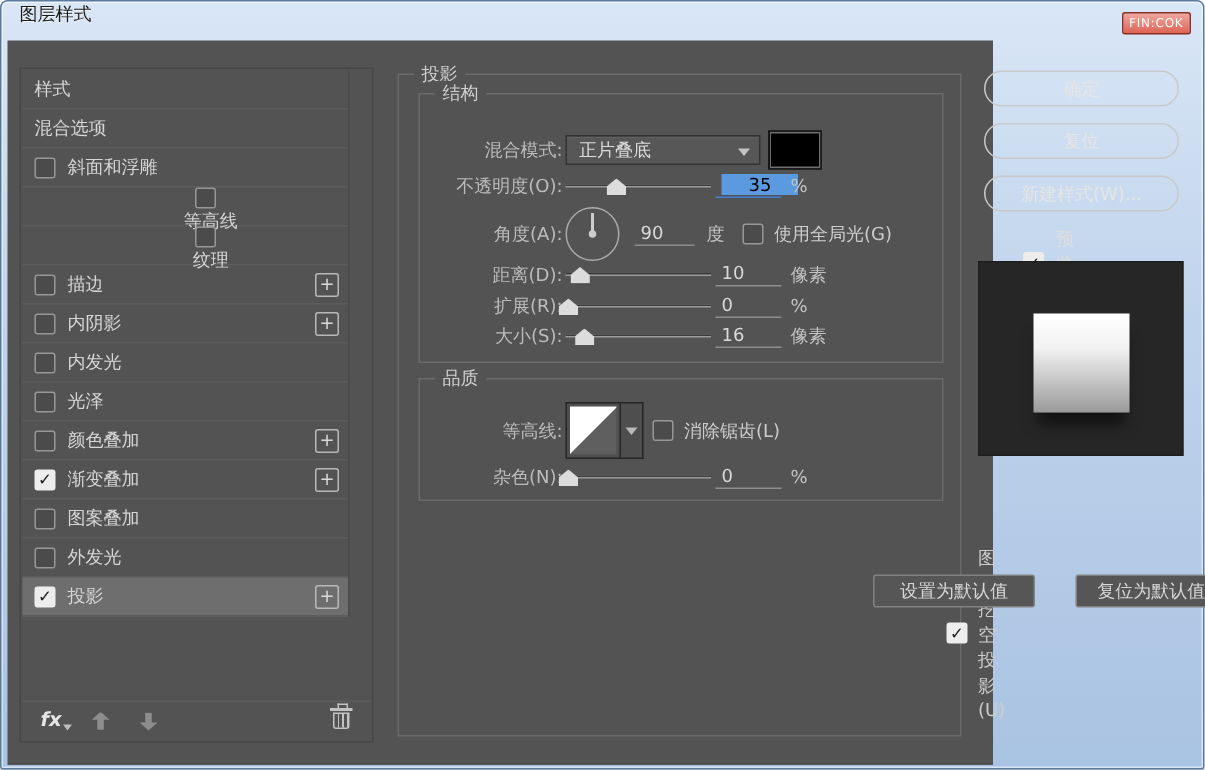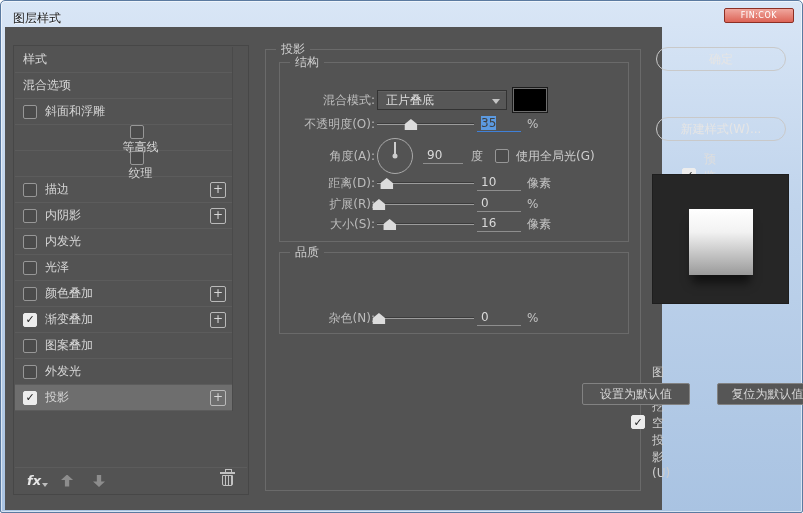--- a/index.html
+++ b/index.html
@@ -3,23 +3,23 @@
 <meta charset="utf-8">
 <style>
   html,body{margin:0;padding:0;width:803px;height:513px;overflow:hidden;
     font-family:"DejaVu Sans",sans-serif;background:#fff;}
   *{box-sizing:border-box;}
 
   
   .window{position:absolute;inset:0;border:1px solid #5b7aa0;border-radius:5px 5px 2px 2px;
     background:linear-gradient(180deg,#d9e6f6 0%,#c0d4ec 40%,#a9c3e2 100%);
     box-shadow:inset 0 0 0 1px rgba(255,255,255,.55);}
-  .titlebar{position:absolute;left:0;top:0;right:0;height:26px;display:flex;align-items:flex-end;}
+  .titlebar{position:absolute;left:0;top:0;right:0;height:26px;display:flex;align-items:flex-start;}
   .titlebar .title{margin-left:12px;font-size:12px;color:#1a1a1a;text-shadow:0 1px 0 rgba(255,255,255,.7);}
-  .watermark{position:absolute;right:8px;top:7px;height:15px;padding:1px 16px;font-size:8px;line-height:11px;
+  .watermark{position:absolute;right:8px;top:7px;height:15px;padding:1px 4px;font-size:8px;line-height:11px;
     color:#fff;letter-spacing:.5px;background:linear-gradient(#f0a79e,#dd6457);border:1px solid #8c2f24;border-radius:2px;}
 
   .content{position:absolute;left:4px;top:26px;width:657px;height:483px;background:#535353;}
 
   
   .lab{font-size:12px;color:#bcbcbc;}
   .cb{width:14px;height:14px;flex:0 0 14px;border:1px solid #979797;background:#4b4b4b;border-radius:2px;
     display:inline-flex;align-items:center;justify-content:center;font-size:11px;font-weight:bold;color:transparent;}
   .cb.checked{background:#ededed;border-color:#ededed;color:#1b1b1b;}
   .plusbtn{width:16px;height:16px;border:1px solid #b9b9b9;border-radius:2px;color:#d8d8d8;
@@ -63,21 +63,21 @@
     box-shadow:inset 0 1px 0 rgba(255,255,255,.06);display:flex;align-items:center;padding-left:8px;
     font-size:12px;color:#dcdcdc;}
   .combo .chev{position:absolute;right:6px;top:8px;border:4px solid transparent;border-top:5px solid #c4c4c4;}
   .swatch{width:36px;height:26px;margin-left:5px;background:#000;border:1px solid #1c1c1c;box-shadow:0 0 0 1px #6e6e6e inset;}
   .slider{position:relative;width:97px;height:14px;}
   .slider .track{position:absolute;left:0;right:0;top:6px;height:2px;background:#9c9c9c;border-top:1px solid #3c3c3c;}
   .slider .thumb{position:absolute;top:2px;width:13px;height:11px;background:#dcdcdc;transform:translateX(-50%);
     clip-path:polygon(50% 0,100% 48%,100% 100%,0 100%,0 48%);}
   .val{width:44px;margin-left:3px;border-bottom:1px solid #8e8e8e;font-size:12px;color:#d9d9d9;padding:0 2px 1px 4px;}
   .val.sel{border-bottom-color:#3f80d8;}
-  .val .hl{background:#5c9ae0;color:#404040;padding:0 0;}
+  .val .hl{background:#5c9ae0;color:#000000;padding:0 18px;}
   .unit{font-size:12px;color:#c3c3c3;margin-left:6px;}
   .dial{position:relative;width:36px;height:36px;border:1px solid #aaa;border-radius:50%;}
   .dial::before{content:"";position:absolute;left:50%;top:3px;width:2px;height:13px;background:#cdcdcd;transform:translateX(-50%);}
   .dial::after{content:"";position:absolute;left:50%;top:50%;width:5px;height:5px;background:#cdcdcd;border-radius:50%;transform:translate(-50%,-50%);}
   .contourpick{display:flex;height:38px;}
   .cthumb{width:37px;height:38px;border:1px solid #262626;background:#4e4e4e;padding:2px;}
   .cthumb .cgrad{width:100%;height:100%;background:linear-gradient(135deg,#ffffff 50%,#5f5f5f 50.5%);}
   .cdrop{position:relative;width:15px;height:38px;border:1px solid #262626;border-left:0;background:#4e4e4e;}
   .cdrop .chev{position:absolute;left:3px;top:16px;border:4px solid transparent;border-top:5px solid #b9b9b9;}
 
@@ -238,20 +238,33 @@
             <div class="thumb" style="left: 13%;"></div>
           </div>
           <div class="val"><span>16</span></div>
           <span class="unit">像素</span>
         </div>
       </div>
 
       <div class="group qualgroup">
         <span class="gtitle">品质</span>
 
+        <div class="frow" style="top:12px;height:44px">
+          <span class="lab">等高线:</span>
+          <div class="contourpick">
+            <div class="cthumb">
+                <div class="cgrad"></div>
+              </div>
+            <div class="cdrop">
+                <span class="chev"></span>
+              </div>
+          </div>
+          <span class="cb" style="margin-left:6px"></span>
+          <span class="lab" style="flex:none;margin-left:7px;text-align:left;color:#cdcdcd">消除锯齿(L)</span>
+        </div>
 
         <div class="frow" style="top:55px;height:20px">
           <span class="lab">杂色(N):</span>
           <div class="slider">
             <div class="track"></div>
             <div class="thumb" style="left: 2%;"></div>
           </div>
           <div class="val"><span>0</span></div>
           <span class="unit">%</span>
         </div>
@@ -259,20 +272,21 @@
 
       <div class="krow">
         <span class="cb checked">✓</span>
         <span class="lab">图层挖空投影(U)</span>
       </div>
       <div class="defbtn" style="left:316px;width:108px">设置为默认值</div>
       <div class="defbtn" style="left:451px;width:101px">复位为默认值</div>
     </div>
 
     <div class="pill" style="top:20px">确定</div>
+    <div class="pill" style="top:55px">复位</div>
     <div class="pill" style="top:90px">新建样式(W)...</div>
     <div class="prevrow">
       <span class="cb checked">✓</span>
       <span class="lab">预览(V)</span>
     </div>
     <div class="previewbox">
       <div class="gradsq"></div>
     </div>
 
   </div>

